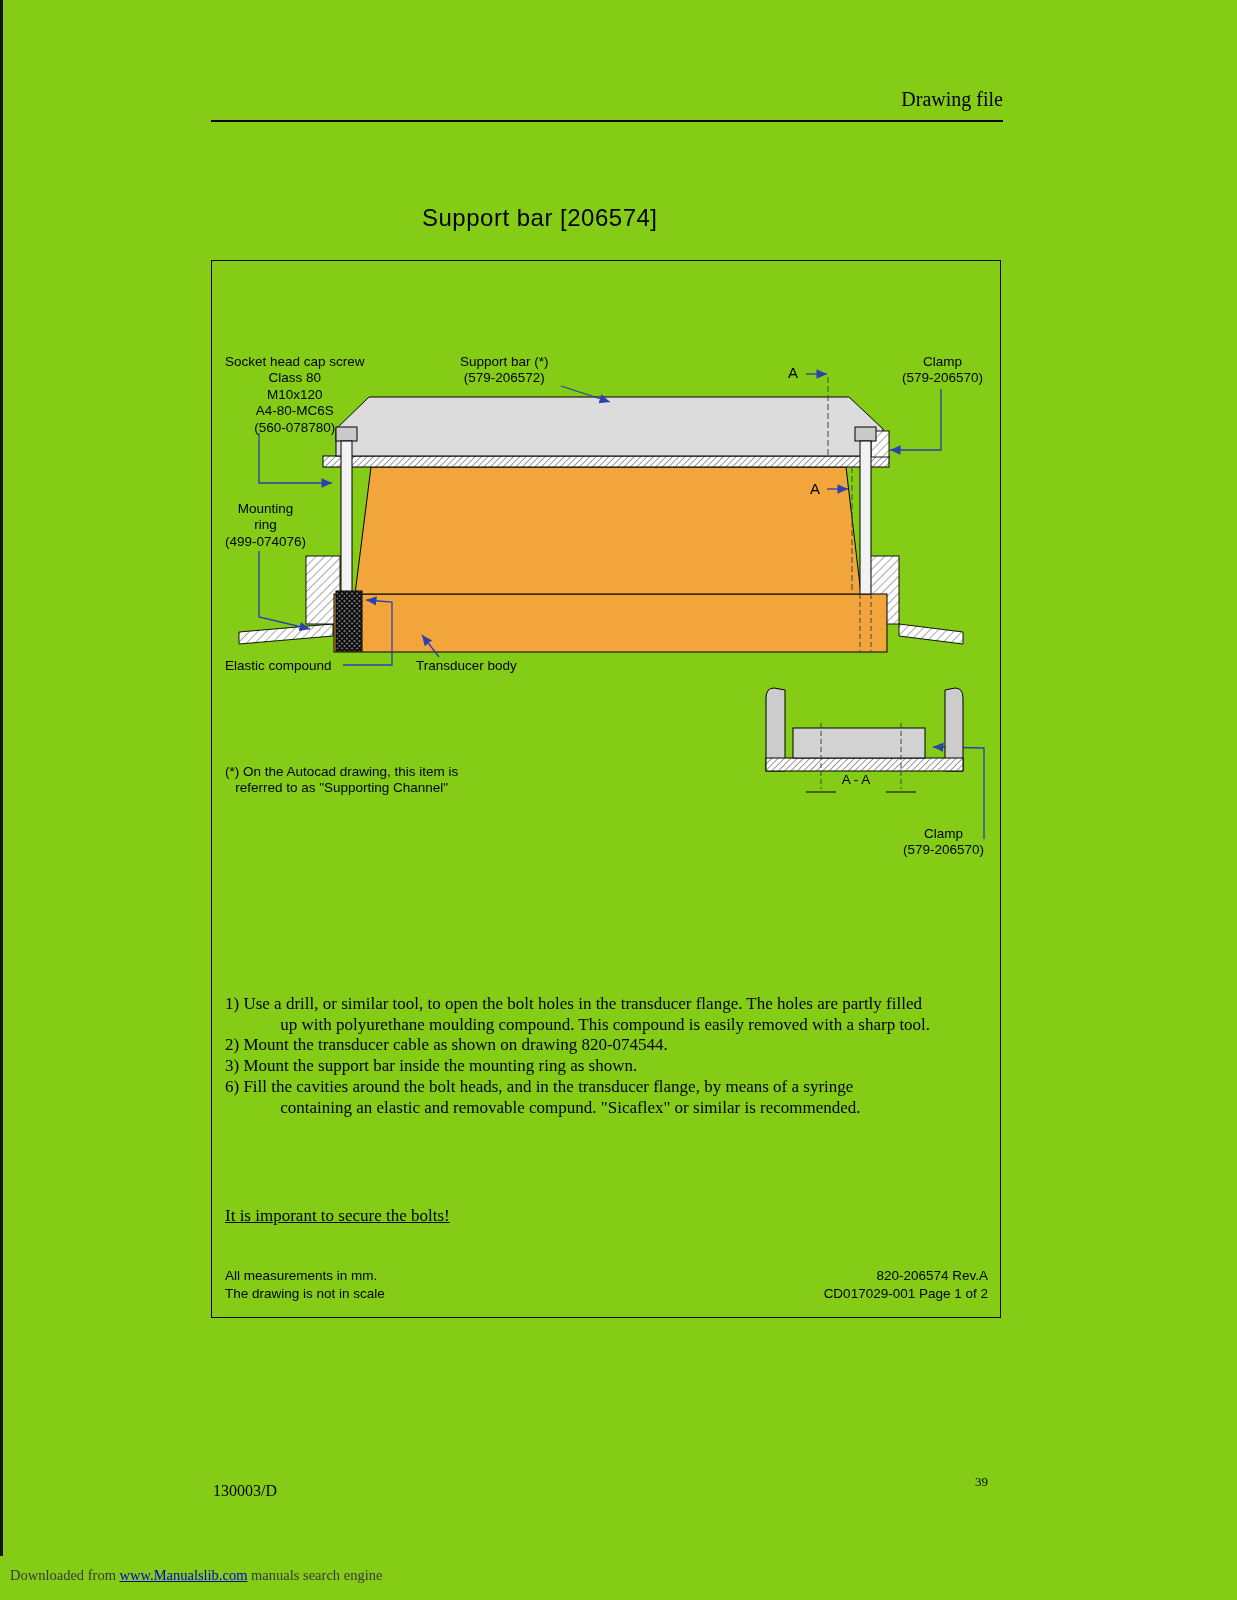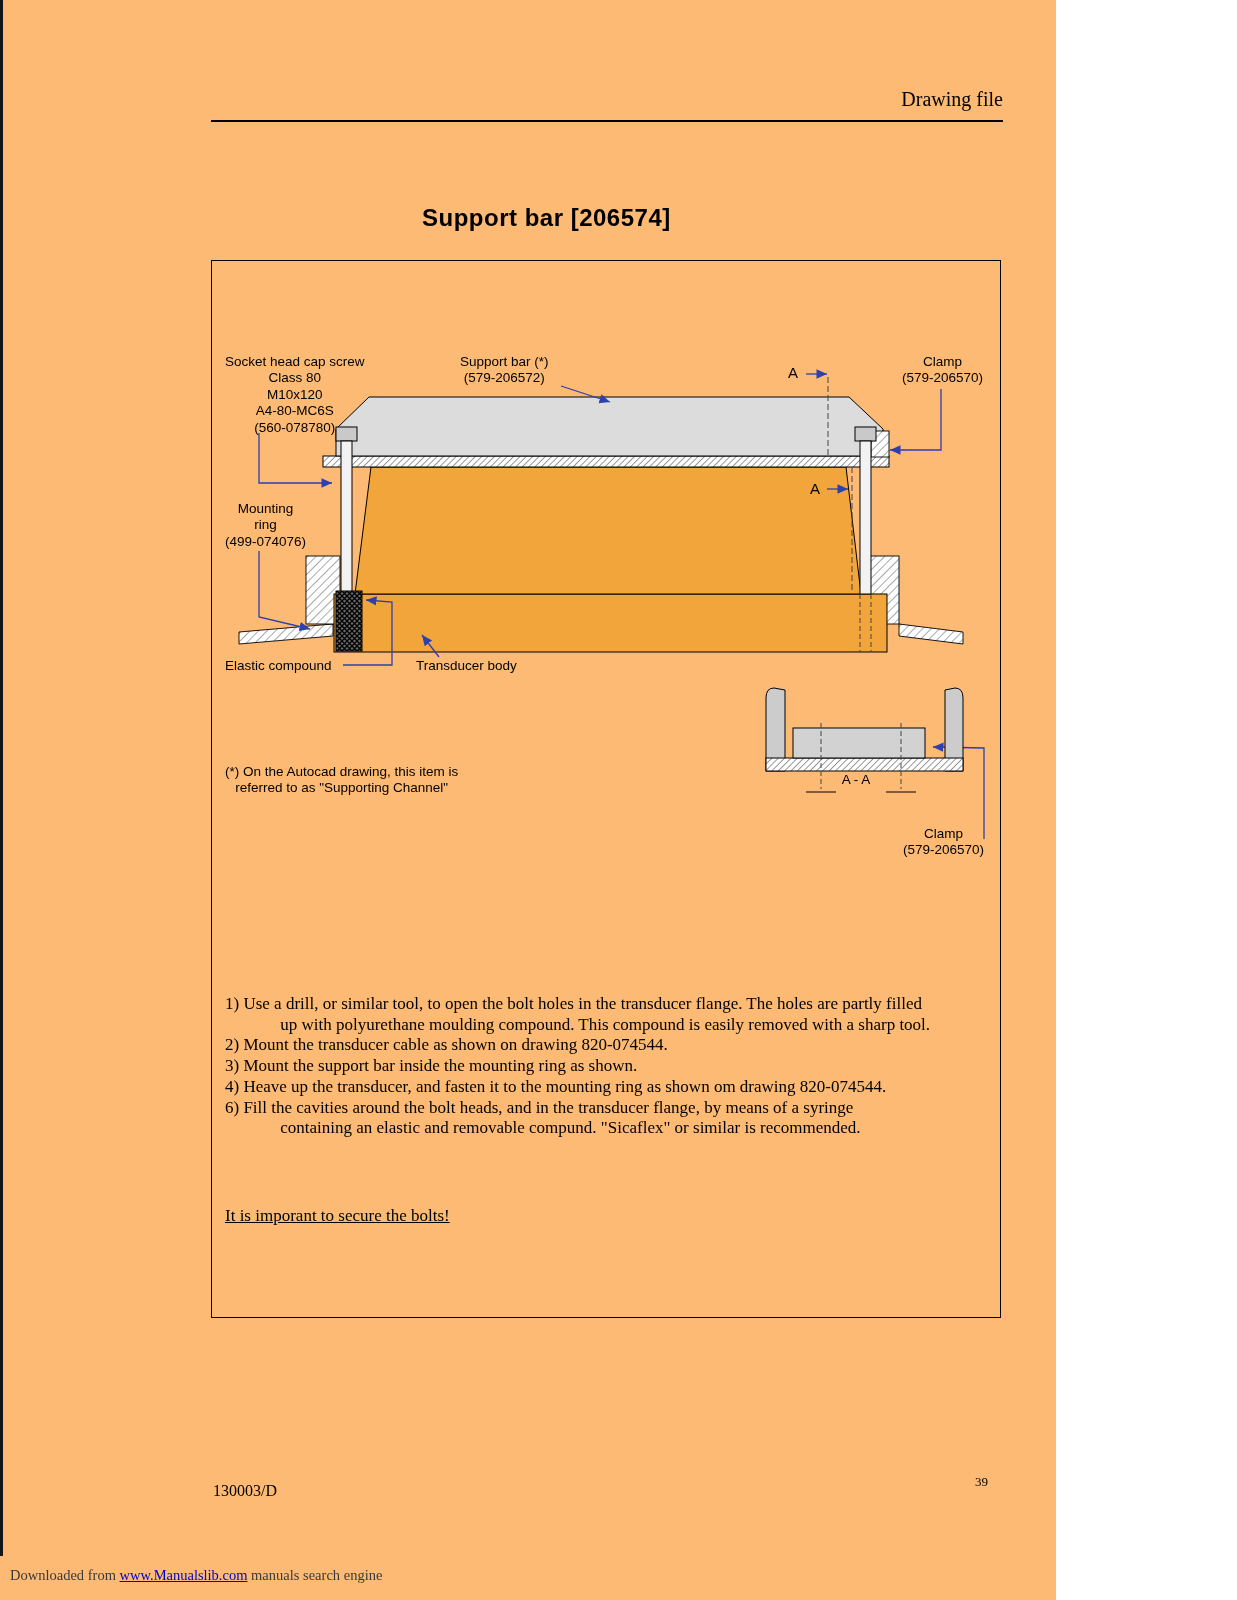--- a/index.html
+++ b/index.html
@@ -1,41 +1,41 @@
 <!DOCTYPE html>
 <html><head>
 <meta charset="utf-8">
 <style>
   * { margin: 0; padding: 0; box-sizing: border-box; }
   html, body { background: #ffffff; }
   .page {
     position: relative;
-    width: 1056px;
+    width: 1237px;
     height: 1600px;
-    background: #fdba74;
+    background: #84cc16;
     font-family: "Liberation Serif", serif;
     color: #000;
     overflow: hidden;
   }
   .edge-strip {
     position: absolute; left: 0; top: 0; width: 3px; height: 1556px;
     background: #151515;
   }
   .doc-header {
     position: absolute; left: 211px; top: 88px; width: 792px;
     text-align: right; font-size: 20px; font-family: "Liberation Serif", serif;
   }
   .header-rule {
     position: absolute; left: 211px; top: 120px; width: 792px;
     border-top: 2px solid #000;
   }
   .doc-title {
     position: absolute; left: 422px; top: 204px;
     font-family: "Liberation Sans", sans-serif;
-    font-weight: bold; font-size: 24px; letter-spacing: 0.5px;
+    font-weight: normal; font-size: 24px; letter-spacing: 0.5px;
   }
   .frame {
     position: absolute; left: 211px; top: 260px; width: 790px; height: 1058px;
     border: 1px solid #000;
   }
   .frame svg { position: absolute; left: 0; top: 0; }
   .dlabel {
     position: absolute;
     font-family: "Liberation Sans", sans-serif;
     font-size: 13.5px; line-height: 1.22;
@@ -180,27 +180,36 @@
 referred to as "Supporting Channel"</div>
     <div class="dlabel section-title" style="left:604px; top:511px;">A - A</div>
     <div class="dlabel" style="left:691px; top:565px;">Clamp
 (579-206570)</div>
 
     <div class="instructions">
       <div class="instr-item">1) Use a drill, or similar tool, to open the bolt holes in the transducer flange. The holes are partly filled
              up with polyurethane moulding compound. This compound is easily removed with a sharp tool.</div>
       <div class="instr-item">2) Mount the transducer cable as shown on drawing 820-074544.</div>
       <div class="instr-item">3) Mount the support bar inside the mounting ring as shown.</div>
-      <div class="instr-item">4) Heave up the transducer, and fasten it to the mounting ring as shown om drawing 820-074544.</div>
       <div class="instr-item">6) Fill the cavities around the bolt heads, and in the transducer flange, by means of a syringe
              containing an elastic and removable compund. "Sicaflex" or similar is recommended.</div>
     </div>
 
     <div class="warning">It is imporant to secure the bolts!</div>
 
+    <div class="frame-footer">
+      <div class="left">
+        <div>All measurements in mm.</div>
+        <div>The drawing is not in scale</div>
+      </div>
+      <div class="right">
+        <div>820-206574 Rev.A</div>
+        <div>CD017029-001 Page 1 of 2</div>
+      </div>
+    </div>
   </div>
 
   <div class="page-footer-left">130003/D</div>
   <div class="page-footer-right">39</div>
 
   <div class="watermark">
     <span>Downloaded from </span><a>www.Manualslib.com</a><span> manuals search engine</span>
   </div>
 </div>
 

